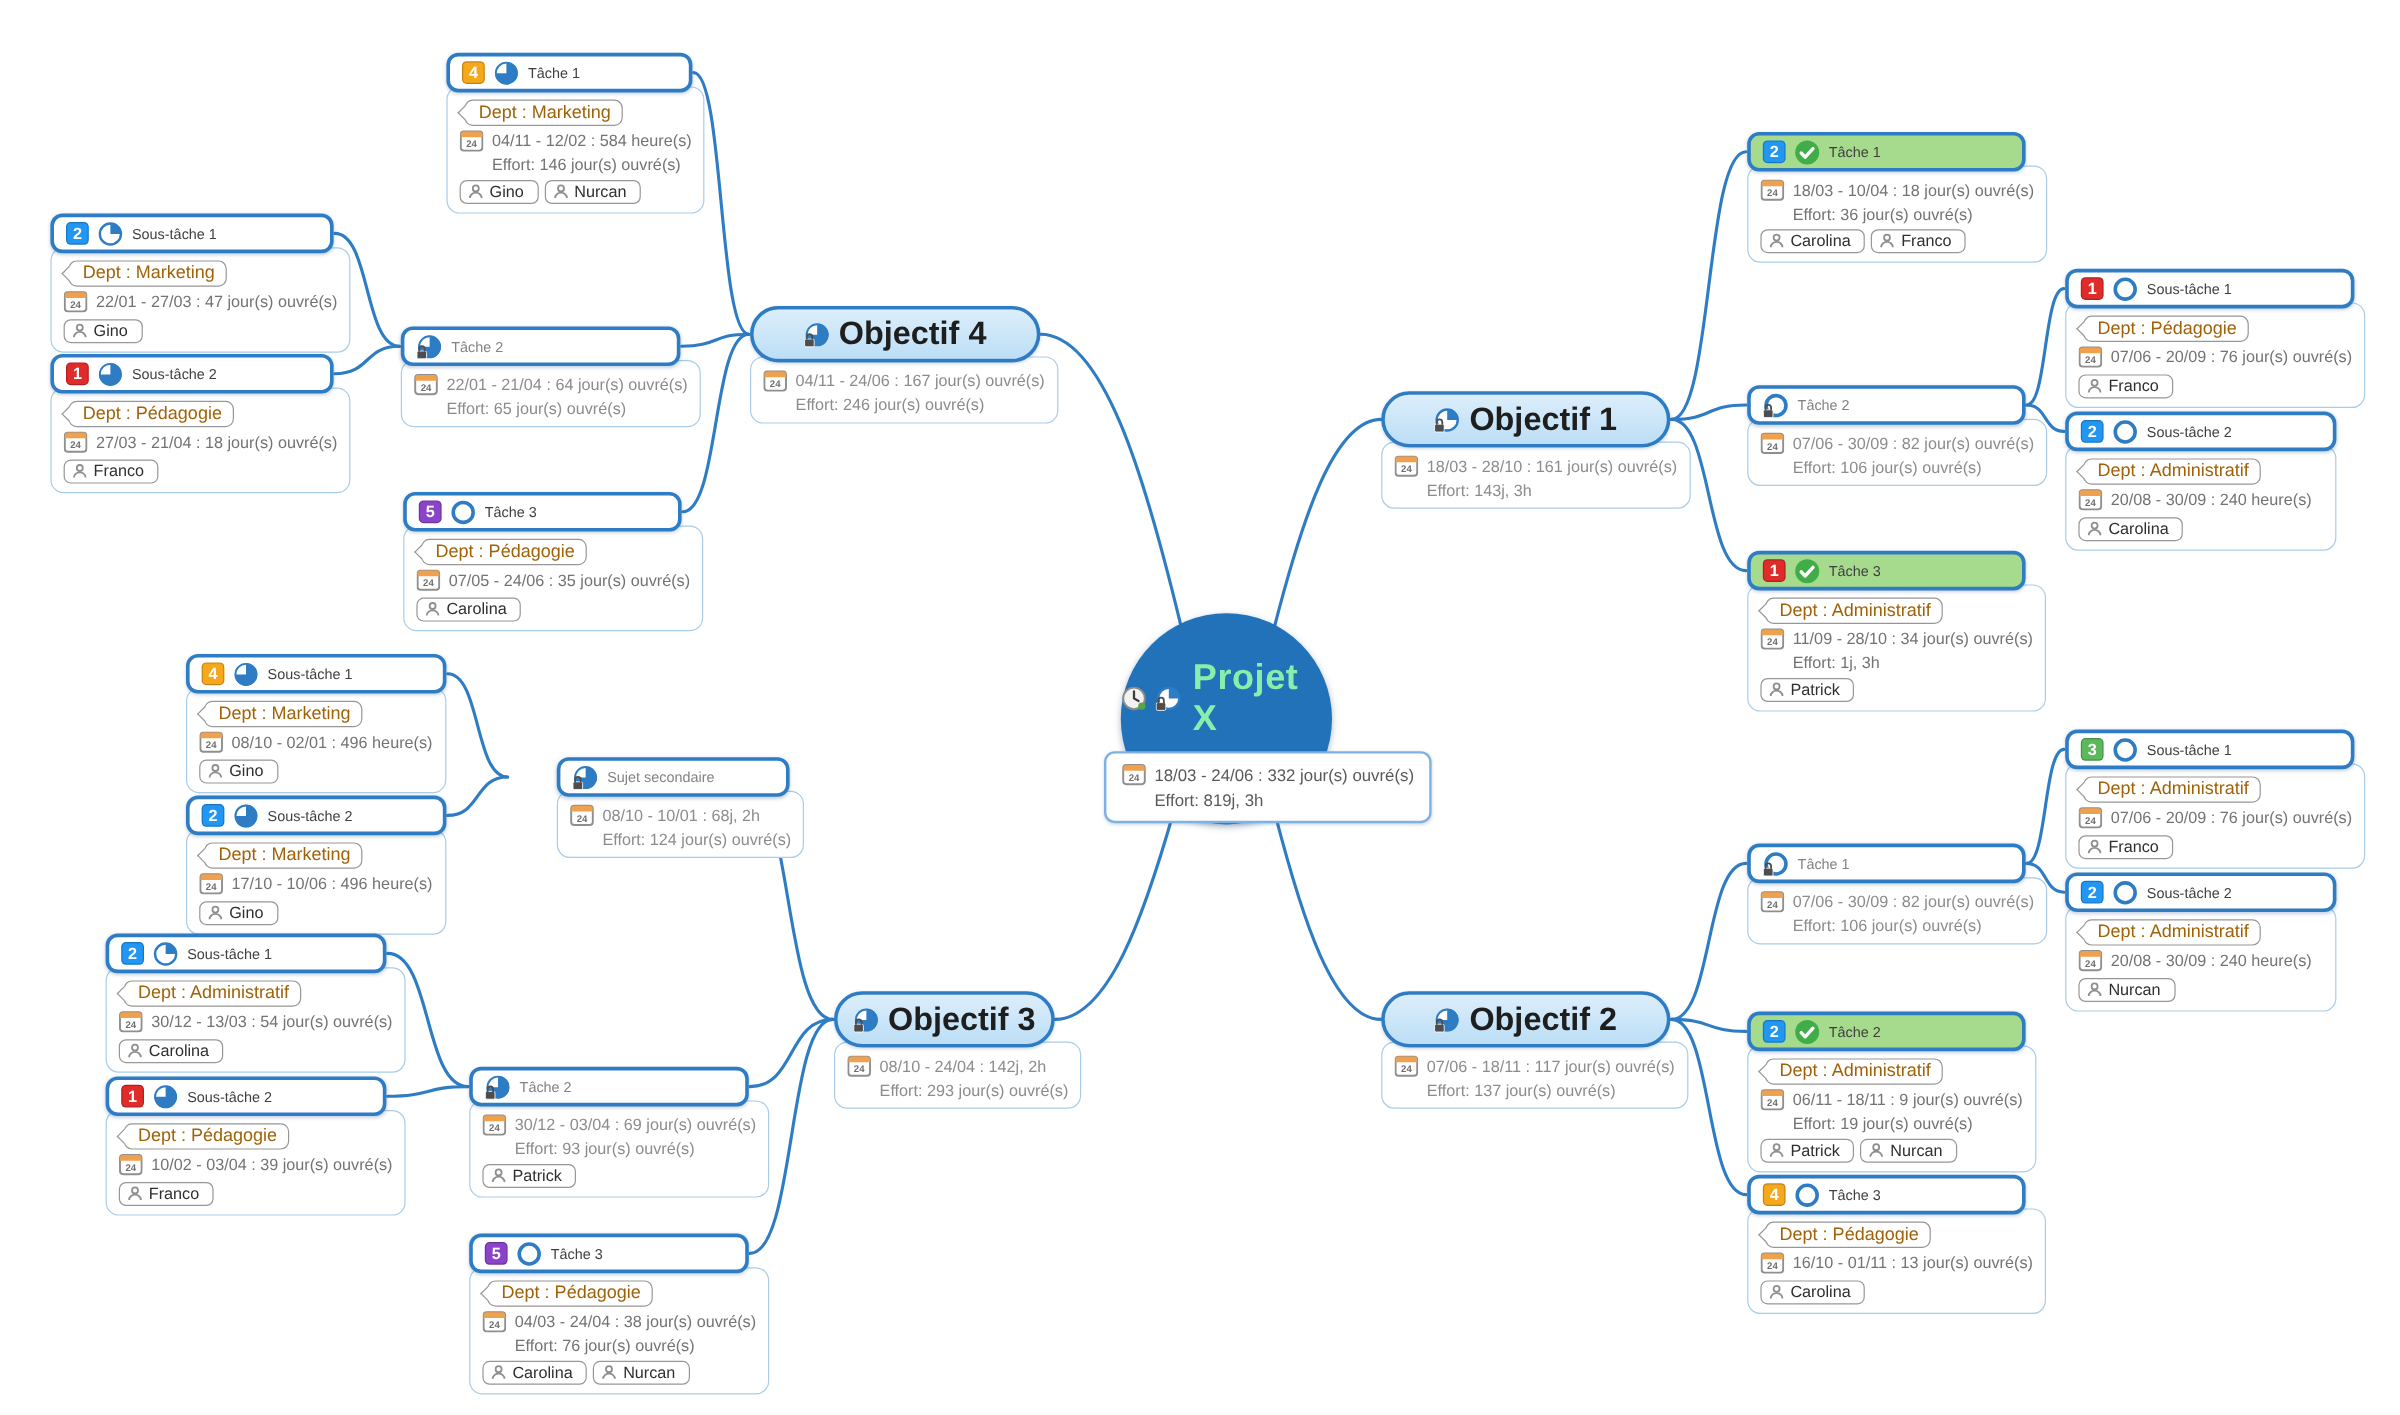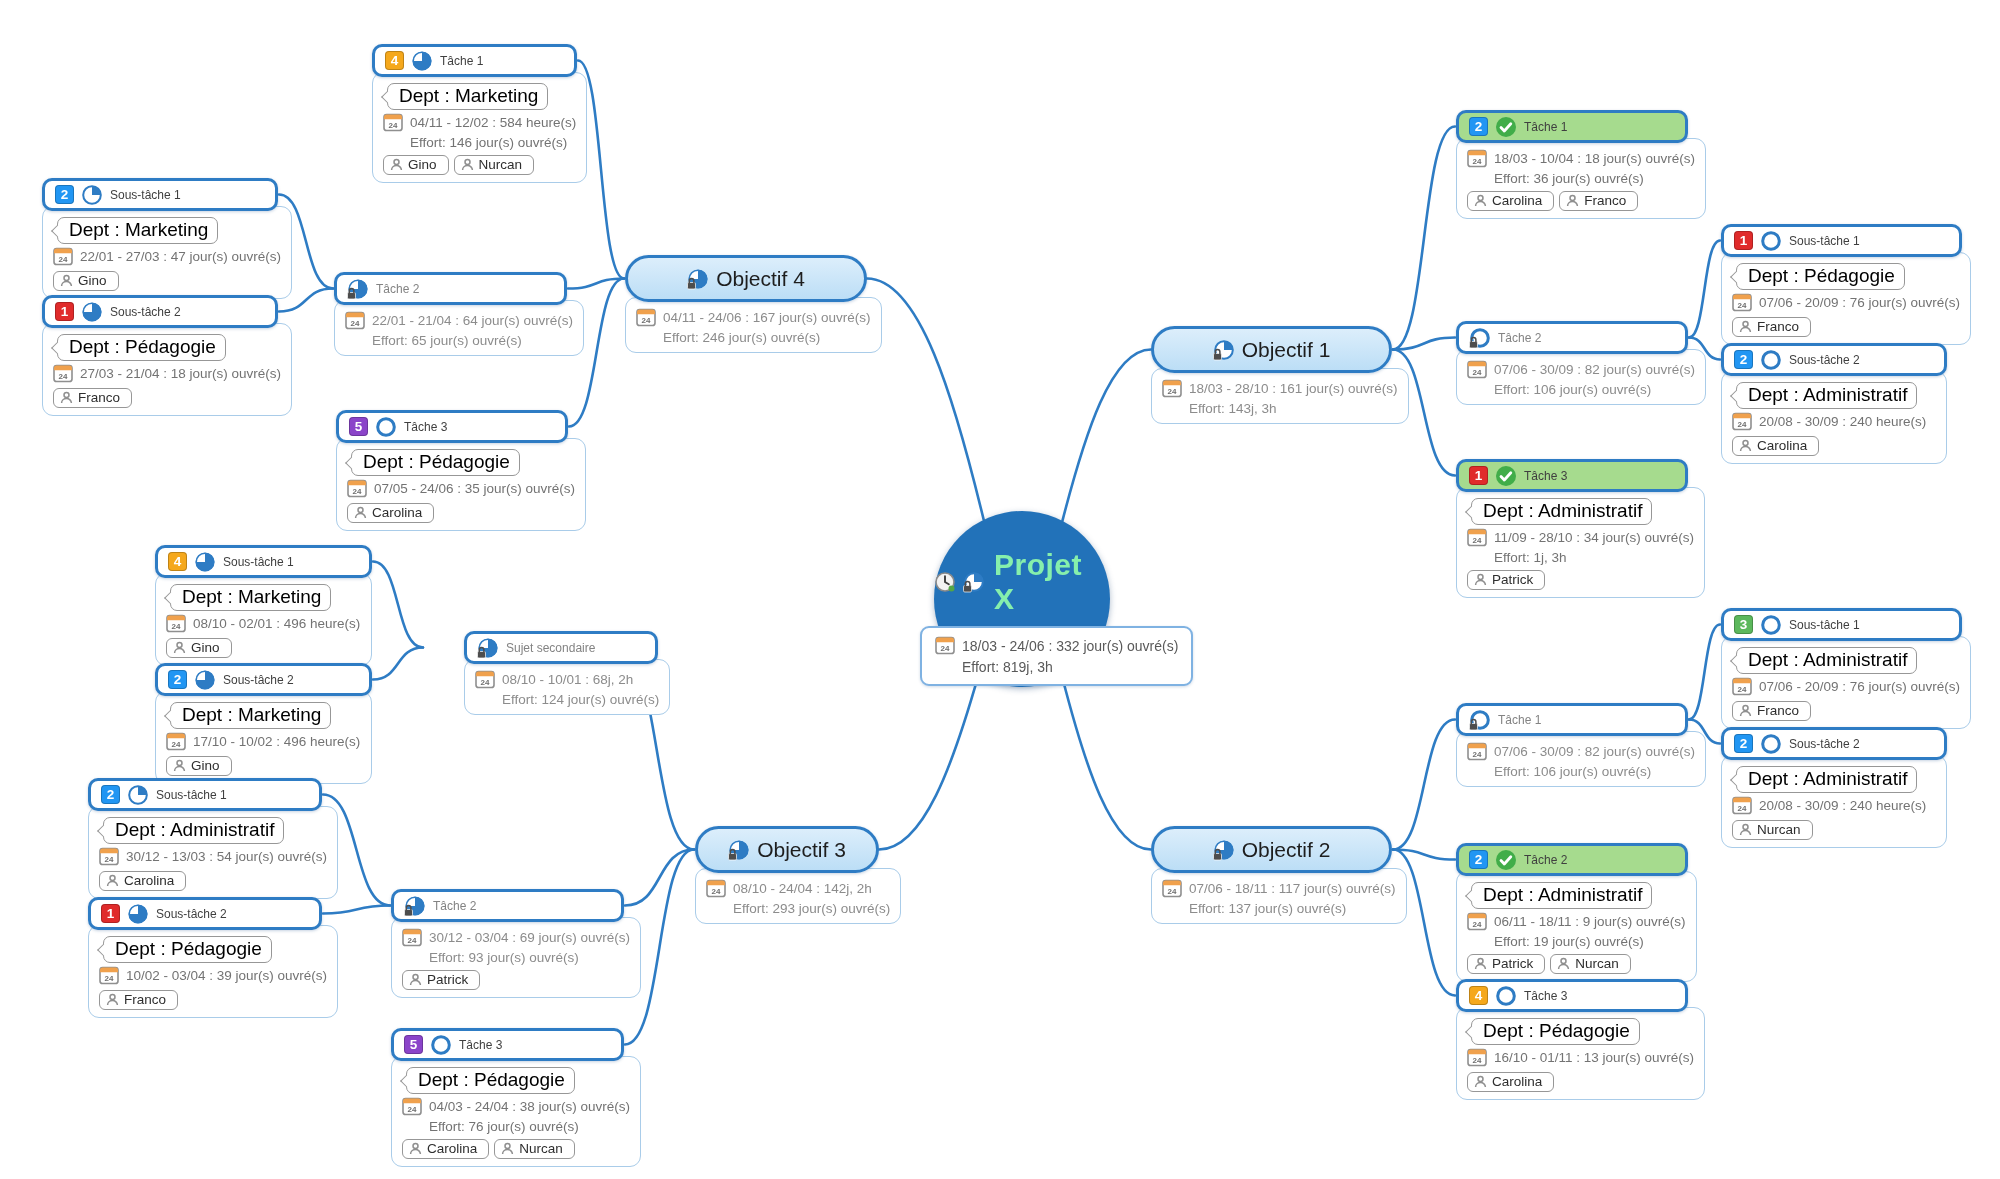--- a/index.html
+++ b/index.html
@@ -8,30 +8,30 @@
   #edges{position:absolute;left:0;top:0;pointer-events:none;}
   .node{position:absolute;}
   .hdr{position:relative;z-index:2;display:flex;align-items:center;gap:7px;height:33px;
        box-sizing:border-box;background:#fff;border:3px solid var(--blue);border-radius:10px;
        padding:0 10px;box-shadow:0 1px 3px rgba(30,80,140,.25);}
   .lbl{font-size:12px;color:#3F3F3F;white-space:nowrap;}
   .node.green .hdr{background:var(--green);}
   .node.muted .lbl{color:#838383;}
   .node.objective .hdr{height:47px;border-radius:24px;justify-content:center;
        background:linear-gradient(#DCEEFB,#BCDEF6);}
-  .node.objective .lbl{font-size:21px;font-weight:normal;color:#1E1E1E;}
+  .node.objective .lbl{font-size:27px;font-weight:bold;color:#1E1E1E;}
   .body{position:relative;z-index:1;margin-top:-5px;box-sizing:border-box;background:#fff;
         border:1.6px solid var(--bodyborder);border-radius:11px;padding:10px 10px 7px;
         display:flex;flex-direction:column;gap:3px;width:max-content;min-width:100%;}
   .row{display:flex;align-items:center;gap:7px;}
   .datetxt,.efftxt{font-size:13.5px;color:#737373;white-space:nowrap;}
   .efftxt{margin-left:27px;}
   .muted .datetxt,.muted .efftxt,.objective .datetxt,.objective .efftxt{color:#8C8C8C;}
   .tag{position:relative;border:1.5px solid #979797;border-radius:7px;padding:1px 9px 2px 11px;
-       font-size:19px;color:#000000;background:#fff;margin-left:4px;white-space:nowrap;}
+       font-size:15px;color:#a16207;background:#fff;margin-left:4px;white-space:nowrap;}
   .tag::before{content:'';position:absolute;left:-5px;top:50%;width:8px;height:8px;background:#fff;
        border-left:1.5px solid #979797;border-bottom:1.5px solid #979797;
        transform:translateY(-50%) rotate(45deg);}
   .chips{display:flex;gap:5px;margin-top:2px;}
   .chip{display:flex;align-items:center;gap:5px;border:1.5px solid #979797;border-radius:6px;
         padding:1px 11px 2px 6px;font-size:13.5px;color:#2E2E2E;background:#fff;white-space:nowrap;}
   .badge{width:19px;height:19px;border-radius:4px;color:#fff;font-weight:bold;font-size:13.5px;
         display:flex;align-items:center;justify-content:center;flex:0 0 auto;
         box-shadow:inset 0 0 0 1px rgba(0,0,0,.22);}
   .icn{display:flex;align-items:center;flex:0 0 auto;}
@@ -401,21 +401,21 @@
             <span class="tag">Dept : Marketing</span>
           </div>
           <div class="row">
             <span class="icn">
               <svg width="20" height="19" viewBox="0 0 20 19">
                 <rect x="1" y="1.5" width="18" height="16" rx="2.6" fill="#fff" stroke="#8F8F8F" stroke-width="1.6"></rect>
                 <path d="M3.6 1.5 h12.8 a2.6 2.6 0 0 1 2.6 2.6 v2.2 h-18 v-2.2 a2.6 2.6 0 0 1 2.6 -2.6 z" fill="#F0A14D"></path>
                 <text x="10" y="14.6" font-size="8" font-weight="bold" text-anchor="middle" fill="#6E6E6E" font-family="Liberation Sans,sans-serif">24</text>
               </svg>
             </span>
-            <span class="datetxt">17/10 - 10/02 : 496 heure(s)</span>
+            <span class="datetxt">17/10 - 10/06 : 496 heure(s)</span>
           </div>
           <div class="chips">
             <span class="chip">
               <span class="icn">
                 <svg width="13" height="13" viewBox="0 0 13 13">
                   <circle cx="6.5" cy="4" r="2.5" fill="none" stroke="#8F8F8F" stroke-width="1.5"></circle>
                   <path d="M1.6 12 a4.9 4.4 0 0 1 9.8 0" fill="none" stroke="#8F8F8F" stroke-width="1.5"></path>
                 </svg>
               </span>
               <span>Gino</span>

